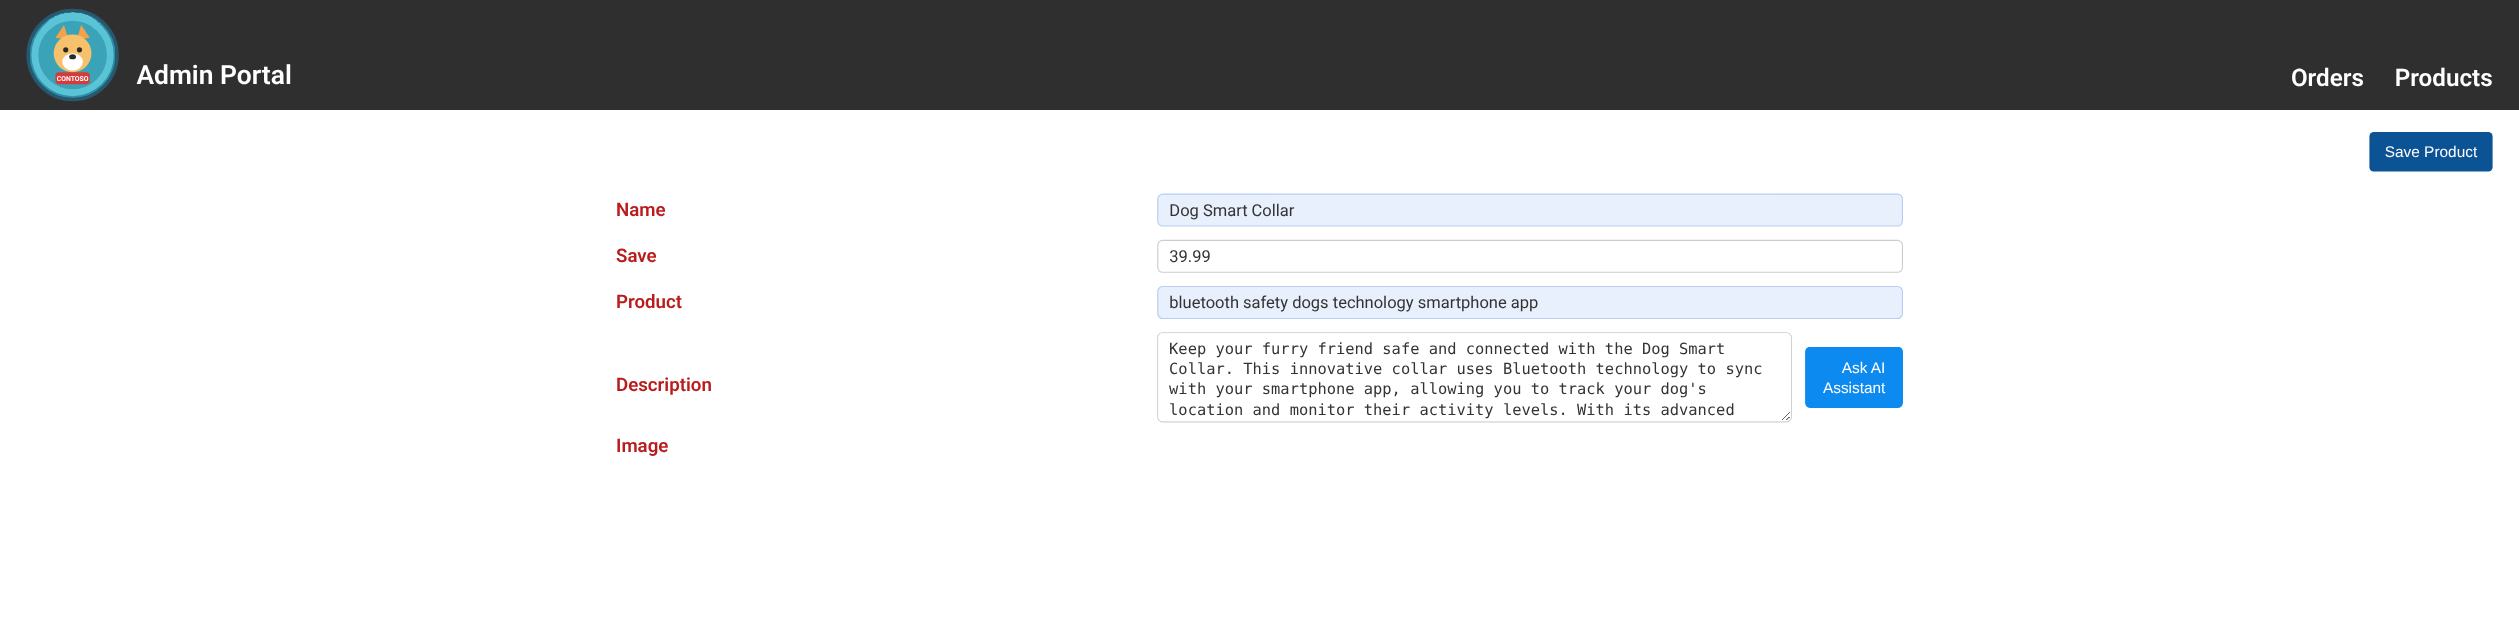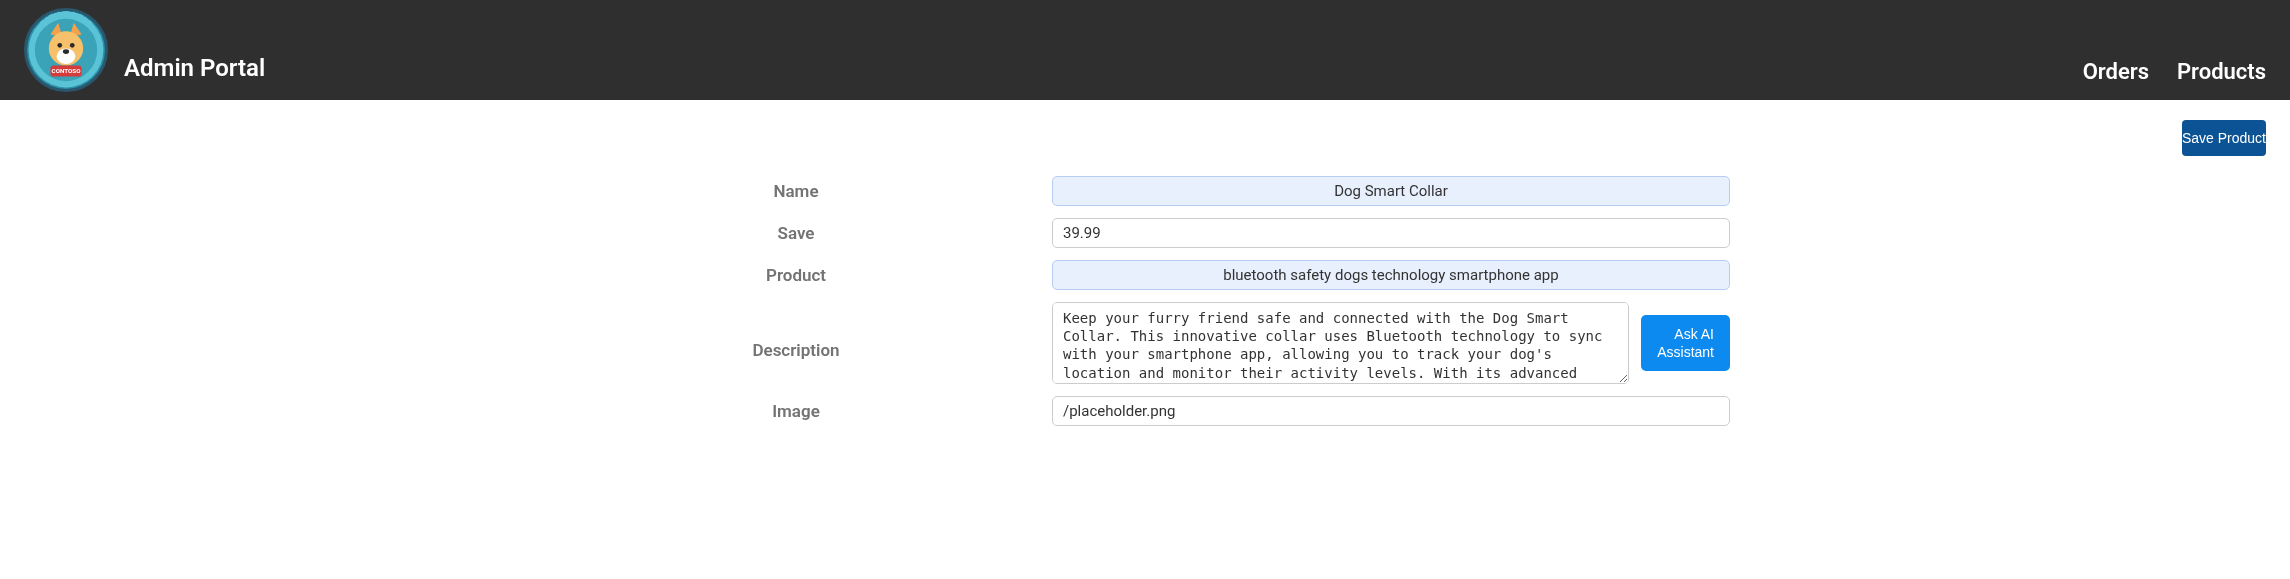--- a/index.html
+++ b/index.html
@@ -23,40 +23,40 @@
     }
     .logo svg { width: 100%; height: 100%; }
     .portal-title { color: #fff; font-size: 24px; font-weight: 600; margin-top: 35px; }
     .nav { display: flex; gap: 28px; margin-top: 43px; }
     .nav a { color: #fff; font-size: 22px; font-weight: 600; text-decoration: none; cursor: pointer; }
 
     .content { padding: 20px 24px 40px; }
     .toolbar { display: flex; justify-content: flex-end; margin-bottom: 20px; }
     .save-btn {
       background: #0b5394; color: #fff; border: none; border-radius: 4px;
-      padding: 10px 0; font-size: 14px; cursor: pointer;
+      padding: 10px 14px; font-size: 14px; cursor: pointer;
     }
 
     .form { max-width: 1170px; margin: 0 auto; }
     .row { display: flex; align-items: center; margin-bottom: 12px; gap: 12px; }
     .row.top-align { align-items: flex-start; }
     .label {
-      width: 480px; text-align: center; font-weight: 600; color: #737373;
+      width: 480px; text-align: left; font-weight: 600; color: #b91c1c;
       font-size: 17px; padding-right: 8px; flex-shrink: 0;
     }
     .row.top-align .label { padding-top: 38px; }
     .field-wrap { flex: 1; display: flex; gap: 12px; }
     .field-wrap.full { width: 100%; }
     input.text-input, textarea.text-area {
       width: 100%; border: 1px solid #ccc; border-radius: 5px;
       padding: 6px 10px; font-size: 15px; color: #333;
       font-family: inherit;
     }
     input.text-input { height: 30px; }
-    input.highlight { background: #e8f0fe; border-color: #b7cdf2; text-align: center; }
+    input.highlight { background: #e8f0fe; border-color: #b7cdf2; }
     textarea.text-area {
       height: 82px; resize: vertical; font-family: ui-monospace, SFMono-Regular, Menlo, Consolas, monospace;
       font-size: 14px; line-height: 1.3;
     }
     .ask-ai-btn {
       background: #0d8af0; color: #fff; border: none; border-radius: 5px;
       padding: 10px 16px; font-size: 14px; cursor: pointer; width: 90px;
       align-self: center; text-align: right; line-height: 1.3;
     }
   </style>
@@ -119,19 +119,16 @@
     <div class="row top-align">
       <div class="label">Description</div>
       <div class="field-wrap full">
         <textarea class="text-area" style="">Keep your furry friend safe and connected with the Dog Smart Collar. This innovative collar uses Bluetooth technology to sync with your smartphone app, allowing you to track your dog's location and monitor their activity levels. With its advanced safety features, you can rest easy knowing your dog is always within reach.</textarea>
         <button class="ask-ai-btn">Ask AI Assistant</button>
       </div>
     </div>
 
     <div class="row">
       <div class="label">Image</div>
-      <div class="field-wrap full">
-        <input class="text-input" type="text" value="/placeholder.png" style="">
-      </div>
     </div>
 
   </div>
 </div>
 
 </body></html>

